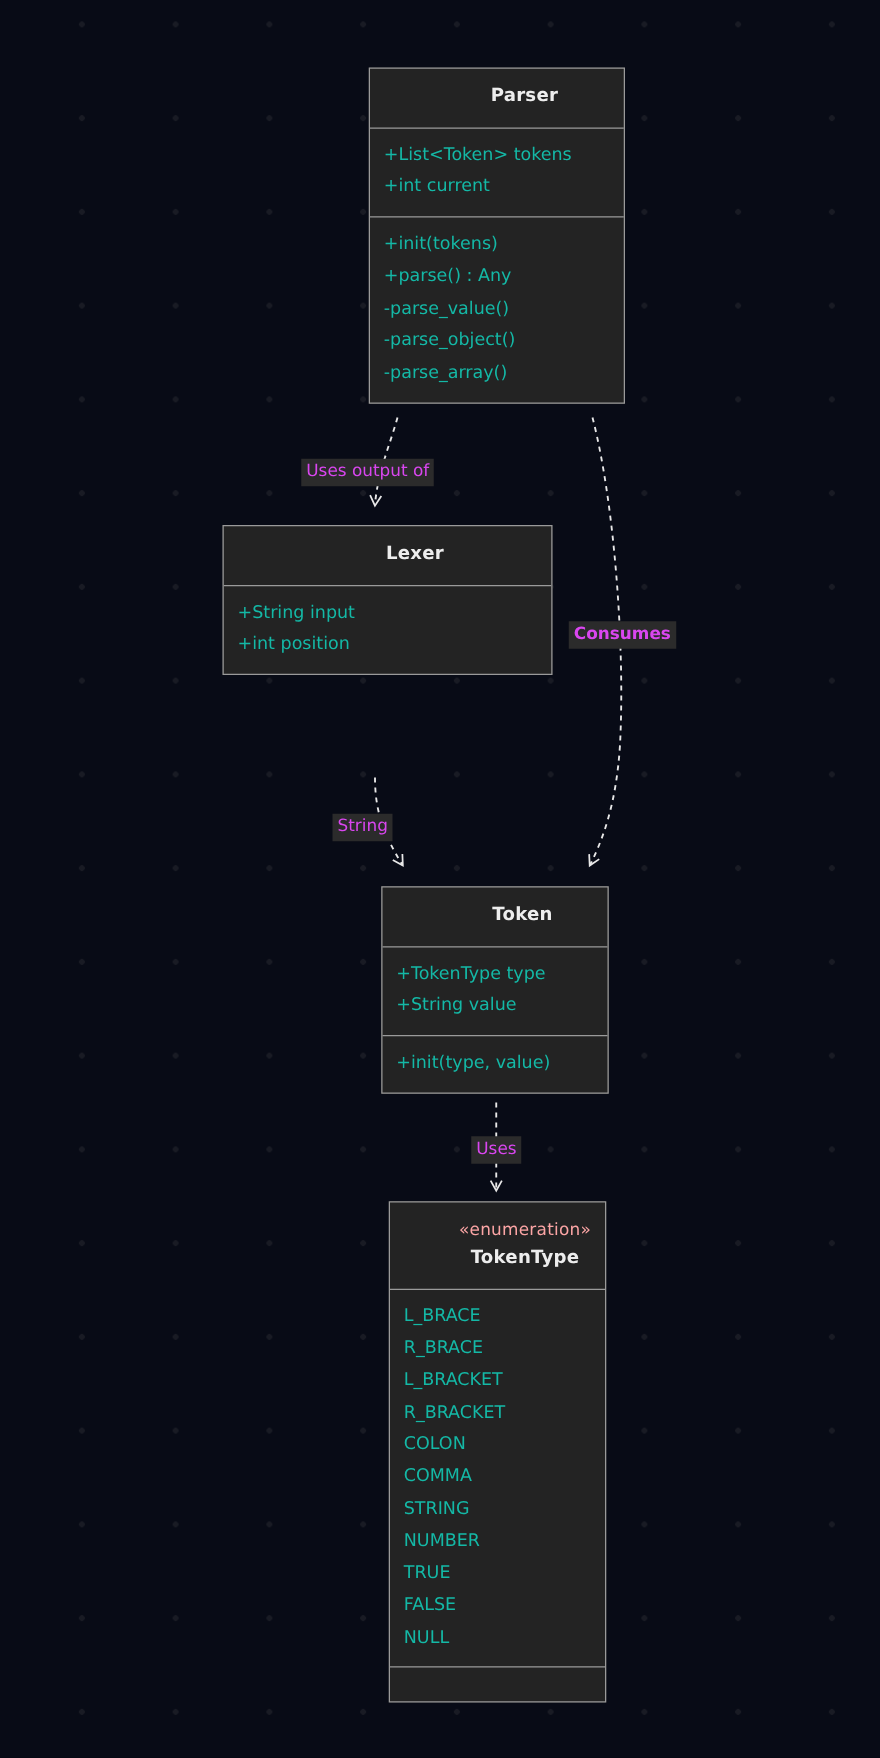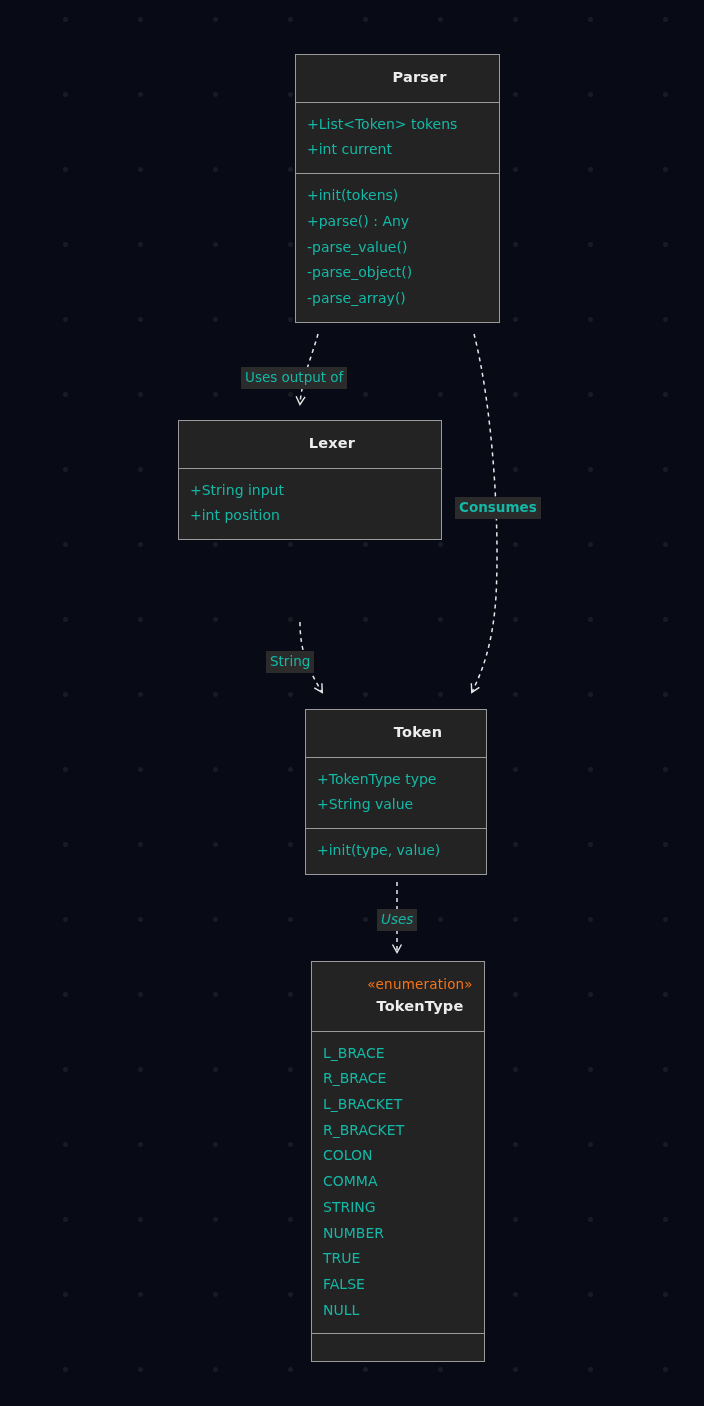--- a/index.html
+++ b/index.html
@@ -52,38 +52,38 @@
     font-size: 14.5px;
     font-weight: bold;
     letter-spacing: .2px;
     color: #ededed;
     line-height: 1.5;
   }
   .stereotype {
     display: block;
     font-size: 13.5px;
     font-weight: normal;
-    color: #f97316;
+    color: #fca5a5;
     line-height: 1.55;
     margin-bottom: 1px;
   }
   .member {
     font-size: 14px;
     line-height: 25.7px;
     color: #14b8a6;
     white-space: nowrap;
   }
   .member b { font-weight: normal; }
   .empty-comp { height: 28px; padding: 0; }
 
   
   .edge-label {
     position: absolute;
     background: #2b2b2b;
-    color: #14b8a6;
+    color: #d946ef;
     font-size: 13.5px;
     line-height: 19px;
     padding: 1px 4px 2px 4px;
     white-space: nowrap;
   }
 </style>
 </head>
 <body>
 
 <div id="canvas">
@@ -103,21 +103,21 @@
 
     <path d="M 397,882 L 397,952" fill="none" stroke="#e8e8e8" stroke-width="1.5" stroke-dasharray="4,4" marker-end="url(#arrowOpen)"></path>
   </svg>
 
   <div class="edge-label" style="left:241px; top:367px;">Uses output of</div>
 
   <div class="edge-label" style="left:455px; top:497px;font-weight:bold;">Consumes</div>
 
   <div class="edge-label" style="left:266px; top:651px;">String</div>
 
-  <div class="edge-label" style="left:377px; top:909px;font-style:italic;">Uses</div>
+  <div class="edge-label" style="left:377px; top:909px;">Uses</div>
 
   <div class="umlbox" style="left:295px; top:54px; width:205px;">
     <div class="compartment title-comp">
       <div class="cls-title">Parser</div>
     </div>
     <div class="compartment">
       <div class="member">+List&lt;Token&gt; tokens</div>
       <div class="member">+int current</div>
     </div>
     <div class="compartment">

